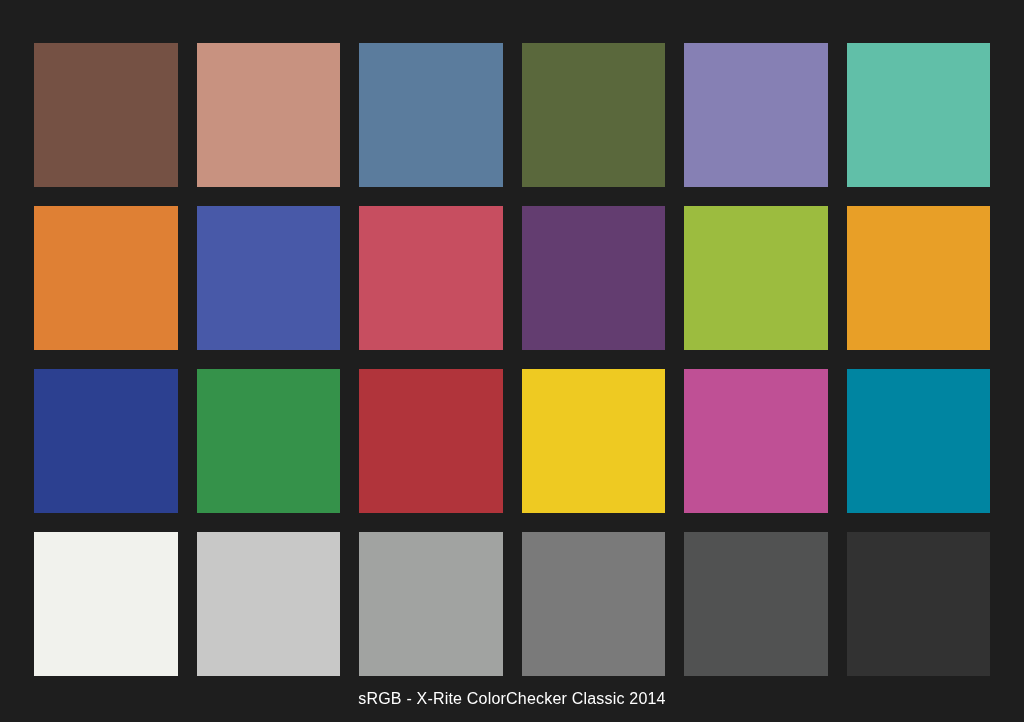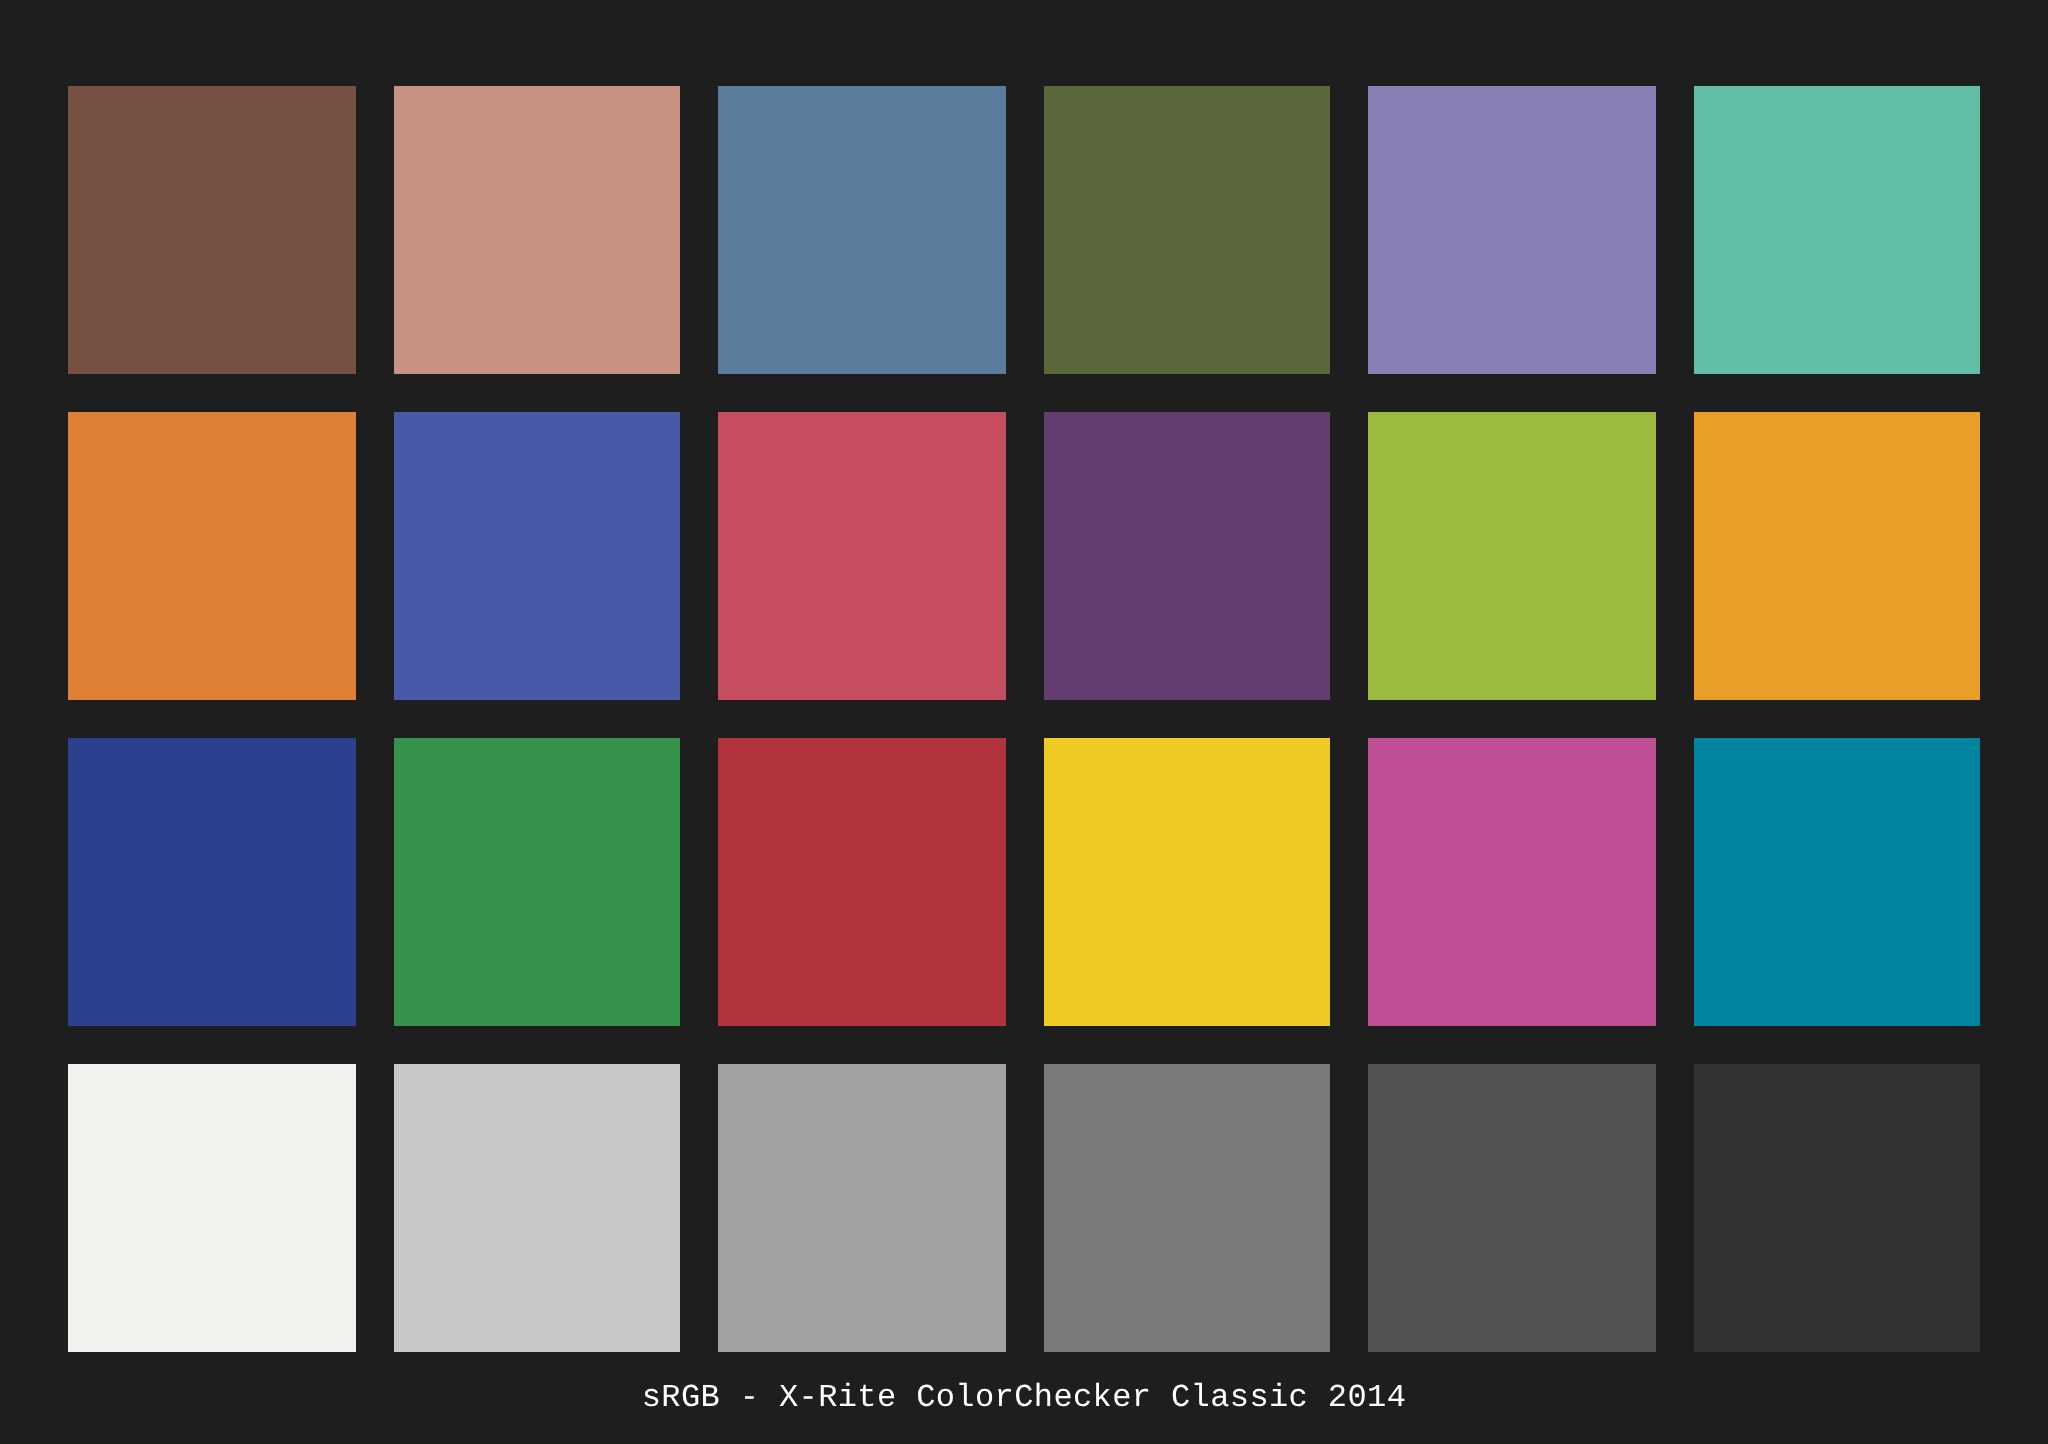--- a/index.html
+++ b/index.html
@@ -40,21 +40,21 @@
     display: block;
     background: #000;
   }
   #caption {
     position: absolute;
     left: 0;
     top: 688px;
     width: 1024px;
     text-align: center;
     color: #ffffff;
-    font-family: Liberation Mono, monospace;
+    font-family: Liberation Sans, sans-serif;
     font-size: 16px;
     line-height: 22px;
     letter-spacing: 0.2px;
     white-space: nowrap;
   }
 </style>
 </head>
 <body style="background: rgb(30, 30, 30);">
 
 <div id="chart-root" style="background: rgb(30, 30, 30);">

